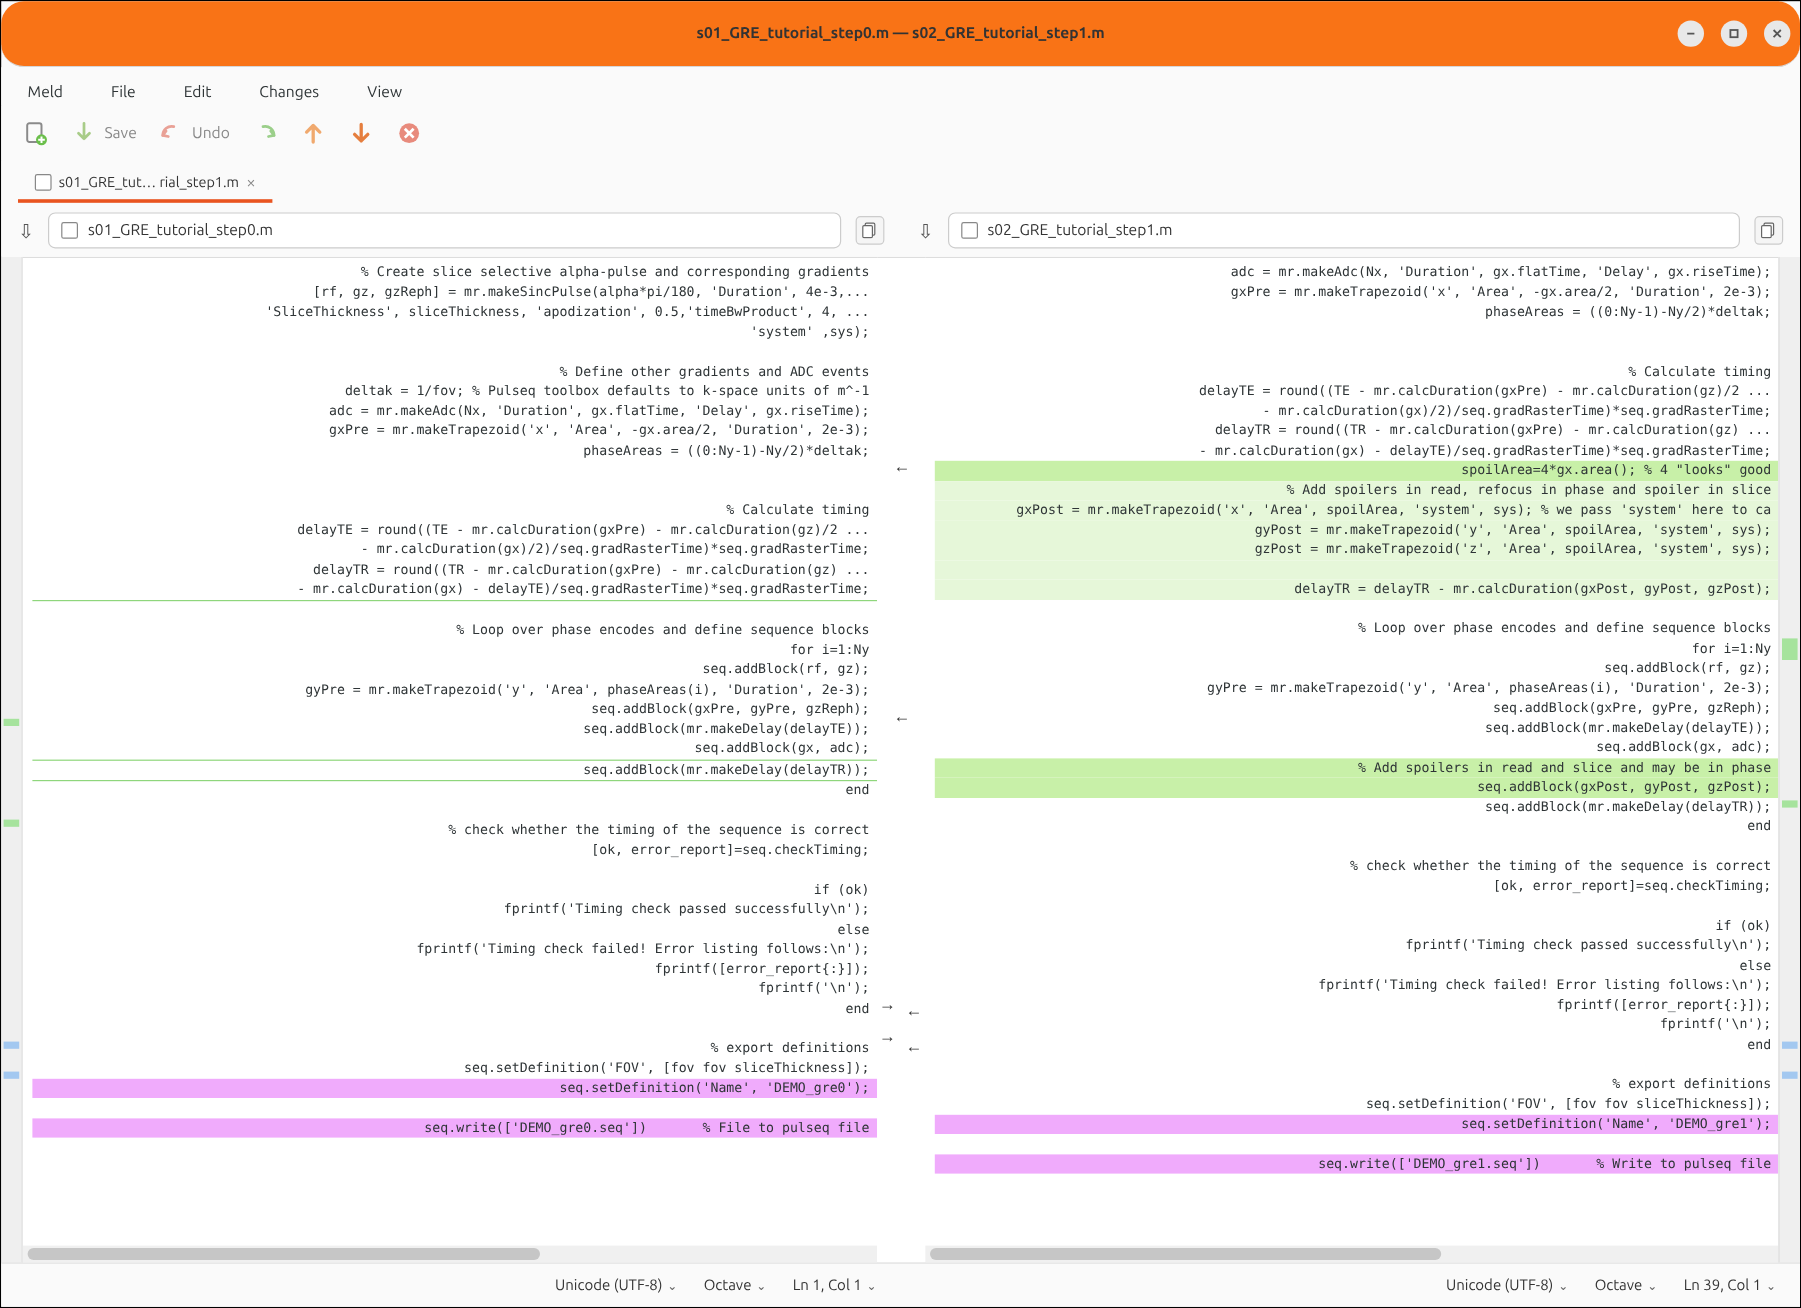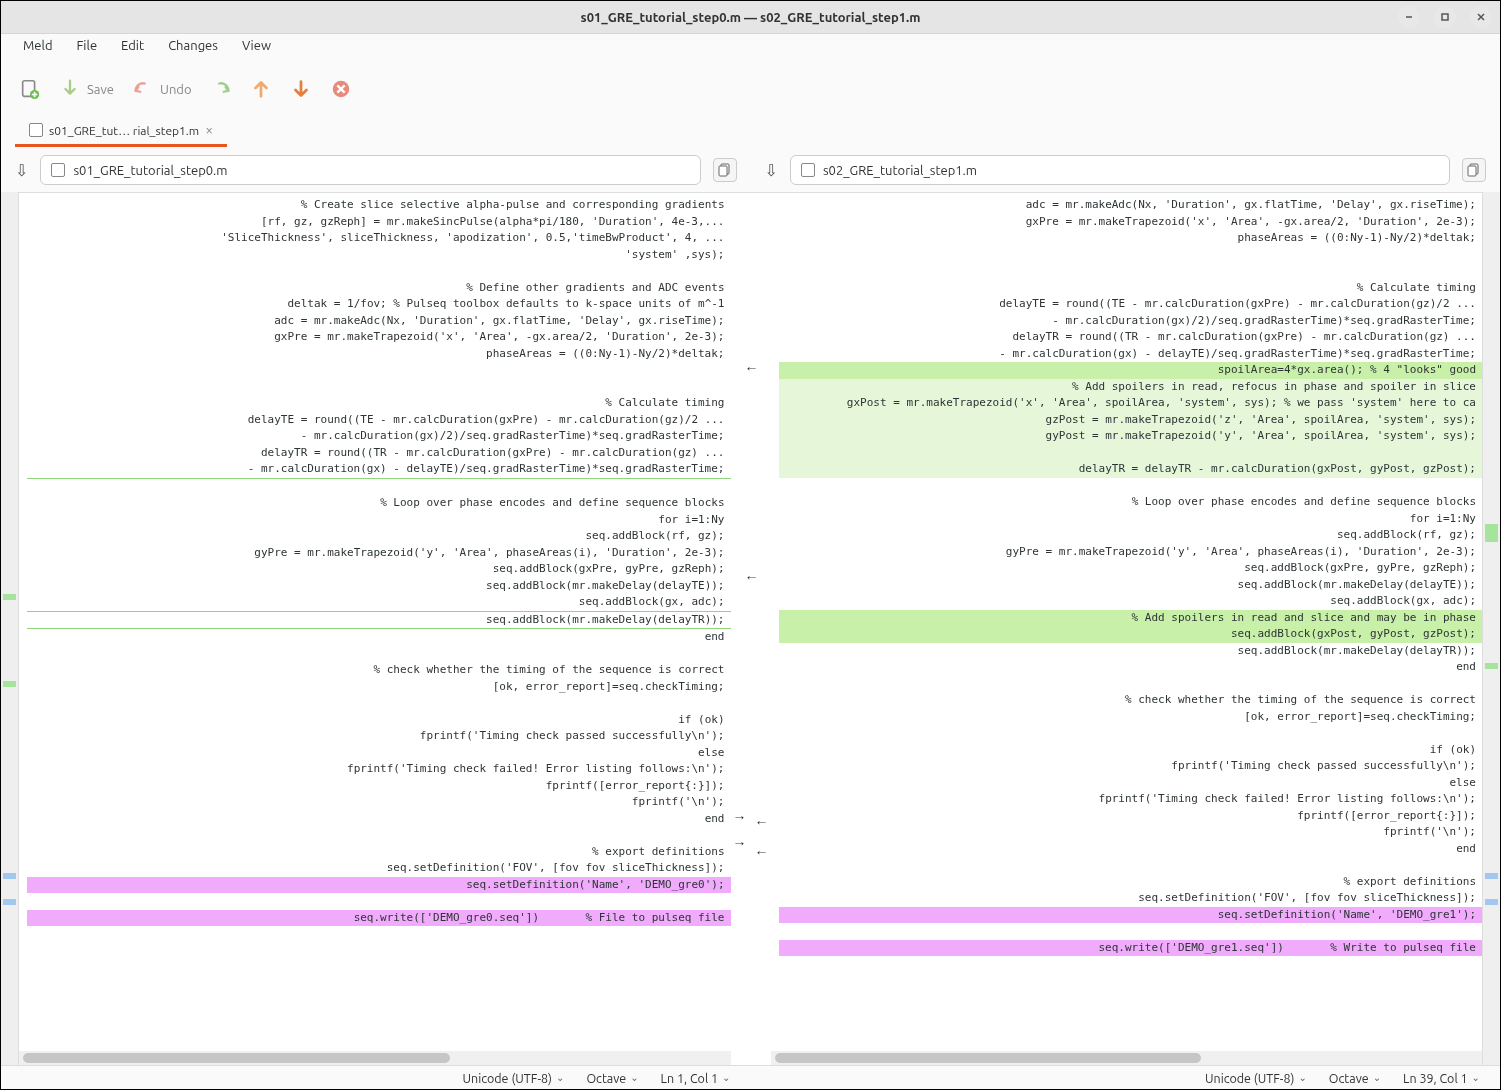--- a/index.html
+++ b/index.html
@@ -1,23 +1,23 @@
 <!DOCTYPE html>
 <html><head>
 <meta charset="utf-8">
 <style>
 * { margin: 0; padding: 0; box-sizing: border-box; }
 body { font-family: -apple-system, "Segoe UI", Ubuntu, sans-serif; font-size: 13px; background: #fafafa; color: #2e3436; overflow: hidden; }
 .window { width: 1501px; height: 1090px; background: #fafafa; border: 1px solid #000; position: relative; display: flex; flex-direction: column; }
-.titlebar { height: 33px; background: #e5e5e5; display: flex; align-items: center; justify-content: center; position: relative; border-bottom: 1px solid #d6d6d6; }
+.titlebar { height: 55px; background: #f97316; display: flex; align-items: center; justify-content: center; position: relative; border-bottom: 1px solid #d6d6d6; border-radius: 19px; }
 .titlebar-title { font-size: 13px; color: #333; font-weight: bold;}
 .win-controls { position: absolute; right: 8px; display: flex; gap: 14px; align-items: center; }
 .win-btn { width: 22px; height: 22px; border-radius: 50%; background: #e8e8e8; display: flex; align-items: center; justify-content: center; font-size: 11px; color: #555; cursor: pointer; }
 .win-btn.close { background: #e8e8e8; }
-.menubar { height: 32px; display: flex; align-items: flex-start; padding: 0 12px; gap: 4px; background: #fafafa; }
+.menubar { height: 32px; display: flex; align-items: flex-end; padding: 0 12px; gap: 20px; background: #fafafa; }
 .menu-item { padding: 4px 10px; cursor: pointer; }
 .toolbar { height: 46px; display: flex; align-items: center; padding: 0 18px; gap: 18px; background: #fafafa; }
 .tool-btn { display: flex; align-items: center; gap: 6px; color: #888; cursor: pointer; }
 .tool-btn svg { width: 22px; height: 22px; }
 .tabs { height: 36px; display: flex; align-items: flex-end; padding: 0 14px; background: #fafafa; border-bottom: 1px solid transparent; }
 .tab { padding: 8px 14px 6px; font-size: 12px; color: #333; display: flex; align-items: center; gap: 6px; border-bottom: 3px solid #e95420; cursor: pointer; }
 .tab-close { color: #888; font-size: 14px; }
 .file-headers { height: 44px; display: flex; background: #fafafa; }
 .file-hdr { flex: 1; display: flex; align-items: center; padding: 0 14px; gap: 12px; }
 .file-hdr .down-arrow { color: #555; font-size: 16px; }
@@ -30,21 +30,21 @@
 .minimap-mark.blue { background: #a3c8f0; }
 .diff-body { flex: 1; display: flex; overflow: hidden; }
 .pane { flex: 1; overflow: auto; background: #fff; font-family: "DejaVu Sans Mono", Menlo, Consolas, monospace; font-size: 11px; line-height: 1.5; position: relative; border-top: 1px solid #ddd; text-align: right; }
 .pane-inner { padding: 4px 0 60px 8px; min-width: 640px; }
 .line { white-space: pre; padding: 0 6px; position: relative; }
 .hl-green { background: #c8f0a8; }
 .hl-green-lt { background: #e6f7d9; }
 .hl-blue { background: #f0abfc; }
 .connector { width: 40px; background: #fff; position: relative; border-top: 1px solid #ddd;}
 .arrow-marker { position: absolute; font-size: 14px; color: #333; }
-.statusbar { height: 24px; display: flex; background: #fafafa; border-top: 1px solid #ddd; }
+.statusbar { height: 37px; display: flex; background: #fafafa; border-top: 1px solid #ddd; }
 .status-half { flex: 1; display: flex; align-items: center; justify-content: flex-end; gap: 22px; padding: 0 20px; font-size: 12.5px; color: #333; }
 .status-item { display: flex; align-items: center; gap: 4px; cursor: pointer; }
 .chev { font-size: 10px; color: #666; }
 .scrollbar-h { position: absolute; bottom: 0; left: 0; right: 0; height: 14px; background: #f0f0f0; }
 .scrollbar-thumb { height: 10px; margin-top:2px; background: #c6c6c6; border-radius: 5px; width: 60%; margin-left: 4px;}
 .doc-icon { width:14px; height:14px; display:inline-block; border:1px solid #888; border-radius:2px; position:relative; background:#fff;}
 </style>
 </head>
 <body>
 
@@ -242,22 +242,22 @@
           <div class="line ">&nbsp;</div>
           <div class="line ">&nbsp;</div>
           <div class="line ">% Calculate timing</div>
           <div class="line ">delayTE = round((TE - mr.calcDuration(gxPre) - mr.calcDuration(gz)/2 ...</div>
           <div class="line ">                 - mr.calcDuration(gx)/2)/seq.gradRasterTime)*seq.gradRasterTime;</div>
           <div class="line ">delayTR = round((TR - mr.calcDuration(gxPre) - mr.calcDuration(gz) ...</div>
           <div class="line ">                 - mr.calcDuration(gx) - delayTE)/seq.gradRasterTime)*seq.gradRasterTime;</div>
           <div class="line hl-green">spoilArea=4*gx.area(); % 4 "looks" good</div>
           <div class="line hl-green-lt">% Add spoilers in read, refocus in phase and spoiler in slice</div>
           <div class="line hl-green-lt">gxPost = mr.makeTrapezoid('x', 'Area', spoilArea, 'system', sys); % we pass 'system' here to ca</div>
+          <div class="line hl-green-lt">gyPost = mr.makeTrapezoid('y', 'Area', spoilArea, 'system', sys);</div>
           <div class="line hl-green-lt">gzPost = mr.makeTrapezoid('z', 'Area', spoilArea, 'system', sys);</div>
-          <div class="line hl-green-lt">gyPost = mr.makeTrapezoid('y', 'Area', spoilArea, 'system', sys);</div>
           <div class="line hl-green-lt">&nbsp;</div>
           <div class="line hl-green-lt">delayTR = delayTR - mr.calcDuration(gxPost, gyPost, gzPost);</div>
           <div class="line ">&nbsp;</div>
           <div class="line ">% Loop over phase encodes and define sequence blocks</div>
           <div class="line ">for i=1:Ny</div>
           <div class="line ">    seq.addBlock(rf, gz);</div>
           <div class="line ">    gyPre = mr.makeTrapezoid('y', 'Area', phaseAreas(i), 'Duration', 2e-3);</div>
           <div class="line ">    seq.addBlock(gxPre, gyPre, gzReph);</div>
           <div class="line ">    seq.addBlock(mr.makeDelay(delayTE));</div>
           <div class="line ">    seq.addBlock(gx, adc);</div>

